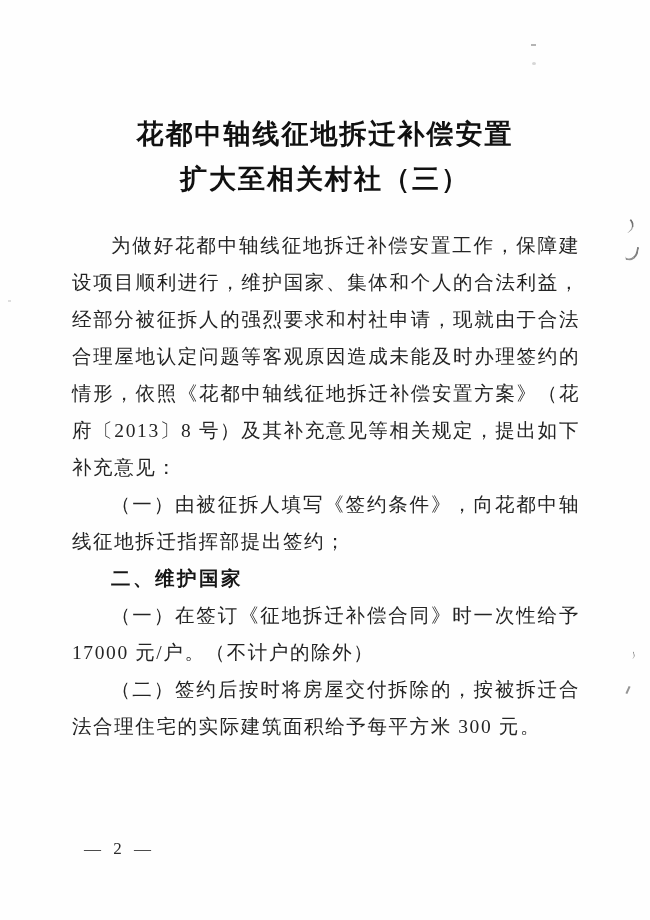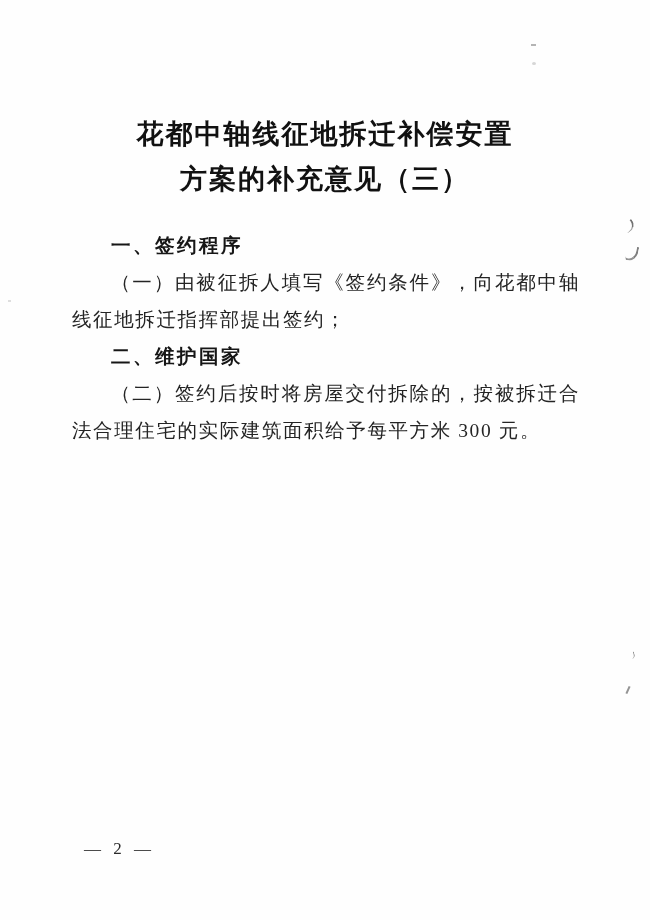--- a/index.html
+++ b/index.html
@@ -72,27 +72,28 @@
   .art-5 { left: 627px; top: 686px; width: 2px; height: 8px; background: rgba(60,60,60,.55); transform: rotate(24deg); }
   .art-6 { left: 8px; top: 300px; width: 3px; height: 2px; background: rgba(150,150,150,.3); }
 </style>
 </head>
 <body>
 
 <div class="page">
 
   <h1 class="title">
     <span class="title-line">花都中轴线征地拆迁补偿安置</span>
-    <span class="title-line">方案的补充意见（三）</span>
+    <span class="title-line">扩大至相关村社（三）</span>
   </h1>
 
   <div class="body-text">
-    <p class="heading">一、签约程序</p>
+    <p class="para">为做好花都中轴线征地拆迁补偿安置工作，保障建设项目顺利进行，维护国家、集体和个人的合法利益，经部分被征拆人的强烈要求和村社申请，现就由于合法合理屋地认定问题等客观原因造成未能及时办理签约的情形，依照《花都中轴线征地拆迁补偿安置方案》（花府〔2013〕8 号）及其补充意见等相关规定，提出如下补充意见：</p>
     <p class="para">（一）由被征拆人填写《签约条件》，向花都中轴线征地拆迁指挥部提出签约；</p>
     <p class="heading">二、维护国家</p>
+    <p class="para">（一）在签订《征地拆迁补偿合同》时一次性给予 17000 元/户。（不计户的除外）</p>
     <p class="para">（二）签约后按时将房屋交付拆除的，按被拆迁合法合理住宅的实际建筑面积给予每平方米 300 元。</p>
   </div>
 
   <div class="page-number">— 2 —</div>
 
   <span class="artifact art-1"></span>
   <span class="artifact art-1b"></span>
   <span class="artifact art-2"></span>
   <span class="artifact art-3"></span>
   <span class="artifact art-4"></span>

